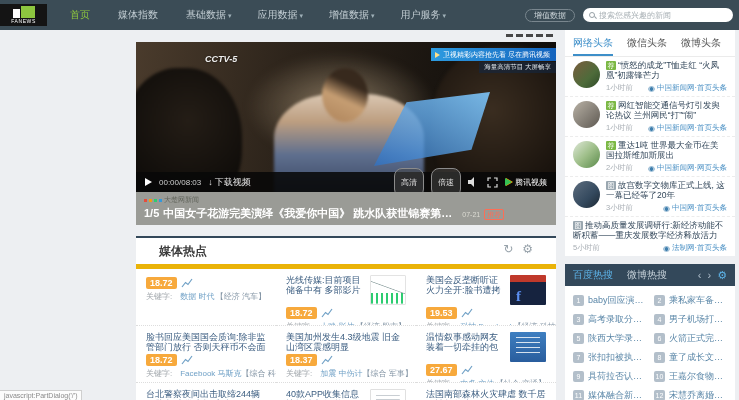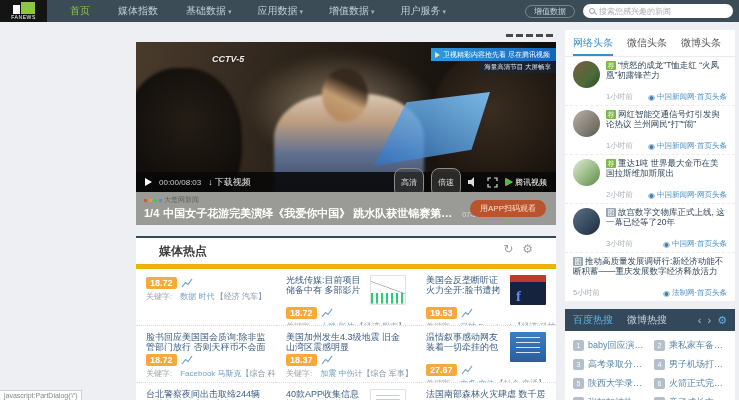--- a/index.html
+++ b/index.html
@@ -1,20 +1,20 @@
 <!DOCTYPE html>
 <html><head>
 <meta charset="utf-8">
 <style>
   *{margin:0;padding:0;box-sizing:border-box}
   html,body{width:739px;height:400px;overflow:hidden;background:#edeff2;
     font-family:"Liberation Sans","DejaVu Sans",sans-serif;-webkit-font-smoothing:antialiased}
 
   
-  .navbar{position:absolute;top:0;left:0;width:739px;height:22px;background:#3b4c56;
+  .navbar{position:absolute;top:0;left:0;width:739px;height:30px;background:#3b4c56;
     display:flex;align-items:center;z-index:40}
   .logo{width:47px;height:22px;background:#141414;display:flex;flex-direction:column;
     align-items:center;justify-content:center;flex:none}
   .logo-blocks{display:flex;gap:1px;align-items:flex-end}
   .lb1{width:7px;height:9px;background:#fff}
   .lb2{width:14px;height:12px;background:#8dc63f}
   .logo-txt{color:#fff;font-size:5px;letter-spacing:.6px;line-height:5px;margin-top:1px}
   .nav-items{display:flex;margin-left:10px}
   .nav-item{padding:0 13px;font-size:10px;color:#c2cdd3;line-height:22px;cursor:pointer;white-space:nowrap}
   .nav-item.active{color:#8dc63f}
@@ -46,21 +46,21 @@
     background:radial-gradient(circle at 55% 35%,#241d16,#0b0907 75%)}
   .b-center{left:138px;top:52px;width:150px;height:110px;border-radius:40% 40% 10% 10%;
     background:linear-gradient(180deg,#d9c7b2 0%,#bd9e80 25%,#5f6f8e 55%,#2c3a55 100%)}
   .b-head{left:186px;top:26px;width:46px;height:54px;border-radius:50%;
     background:linear-gradient(205deg,#37291d 32%,#c59d72 58%,#ad835a 100%)}
   .b-right{right:-26px;top:4px;width:150px;height:160px;border-radius:45%;
     background:radial-gradient(circle at 40% 40%,#3a2d20,#120d09 78%)}
   .swoosh{position:absolute;right:66px;bottom:26px;width:116px;height:74px;
     background:linear-gradient(210deg,rgba(125,195,245,.92),rgba(45,115,200,.72));
     clip-path:polygon(100% 0,28% 14%,0 100%,84% 78%)}
-  .watermark{position:absolute;left:76px;top:12px;font-size:9px;font-weight:bold;
+  .watermark{position:absolute;left:69px;top:12px;font-size:9px;font-weight:bold;
     font-style:italic;color:rgba(255,255,255,.92);text-shadow:0 0 2px rgba(0,0,0,.6)}
   .vbanner{position:absolute;top:6px;right:0;height:13px;display:flex;align-items:center;gap:3px;
     padding:0 6px 0 4px;background:linear-gradient(90deg,#2d9be0,#1463bd);color:#fff;font-size:7px;white-space:nowrap}
   .vb-tri{width:0;height:0;border-top:3px solid transparent;border-bottom:3px solid transparent;
     border-left:5px solid #ffe08a;flex:none}
   .vbanner-sub{position:absolute;top:20px;right:0;font-size:6.5px;color:#e8eef3;
     background:rgba(18,40,70,.55);padding:1px 5px;white-space:nowrap}
 
   .controls{position:absolute;left:0;right:0;bottom:0;height:20px;background:rgba(8,8,8,.88);
     display:flex;align-items:center;gap:7px;padding:0 9px;color:#ddd}
@@ -137,21 +137,21 @@
   .av1{background:linear-gradient(135deg,#7a5c3e,#4e6b3a 60%,#2f4a28)}
   .av2{background:linear-gradient(135deg,#b9b2a6,#8b857c 50%,#5e5951)}
   .av3{background:linear-gradient(135deg,#dfe8d8,#9fbf8a 50%,#5a8a4a)}
   .av4{background:linear-gradient(135deg,#5d6d7e,#34495e 60%,#1c2833)}
   .hl-body{flex:1;min-width:0}
   .hl-title{font-size:8.5px;line-height:9.5px;max-height:19px;overflow:hidden;color:#33475a}
   .hl-tag{display:inline-block;font-size:7px;color:#fff;border-radius:1px;padding:0 1.5px;
     line-height:9px;margin-right:2px;vertical-align:top}
   .tag-green{background:#7bb844}
   .tag-gray{background:#9aa7b0}
-  .hl-meta{display:flex;align-items:center;font-size:7.5px;color:#a8aeb4;margin-top:12px}
+  .hl-meta{display:flex;align-items:center;font-size:7.5px;color:#a8aeb4;margin-top:3px}
   .hl-src{margin-left:auto;color:#4a90c4;display:flex;align-items:center;gap:2px;white-space:nowrap}
   .globe{font-size:8px;color:#3f7fae}
 
   .panel2{margin-top:8px;background:#fff}
   .p2-head{height:22px;background:#33485a;display:flex;align-items:center;padding:0 8px}
   .p2-tab{font-size:10px;color:#c6d1d9;margin-right:14px;cursor:pointer;white-space:nowrap}
   .p2-tab.active{color:#5db3e8}
   .p2-icons{margin-left:auto;display:flex;align-items:center;gap:6px;color:#aebecb;font-size:11px}
   .p2-icons span{cursor:pointer;line-height:11px}
   .p2-icons .gear{color:#5db3e8}
@@ -251,26 +251,25 @@
 
   <div class="caption">
     <div class="cap-src">
       <span class="sq" style="background:#e74c3c"></span>
         <span class="sq" style="background:#f39c12"></span>
         <span class="sq" style="background:#2ecc71"></span>
         <span class="sq" style="background:#3498db"></span>
       <span>大楚网新闻</span>
     </div>
     <div class="cap-main">
-      <span class="cap-index">1/4</span>
+      <span class="cap-index">1/5</span>
       <span class="cap-title">中国女子花游完美演绎《我爱你中国》 跳水队获世锦赛第八金</span>
       <span class="cap-time">07-21</span>
       <span class="cap-tag">推荐</span>
     </div>
-    <div class="app-btn">用APP扫码观看</div>
   </div>
 
   <div class="hotspots">
     <div class="hs-head">
       <span class="hs-title">媒体热点</span>
       <span class="hs-head-icons">
         <span>↻</span>
         <span>⚙</span>
       </span>
     </div>

